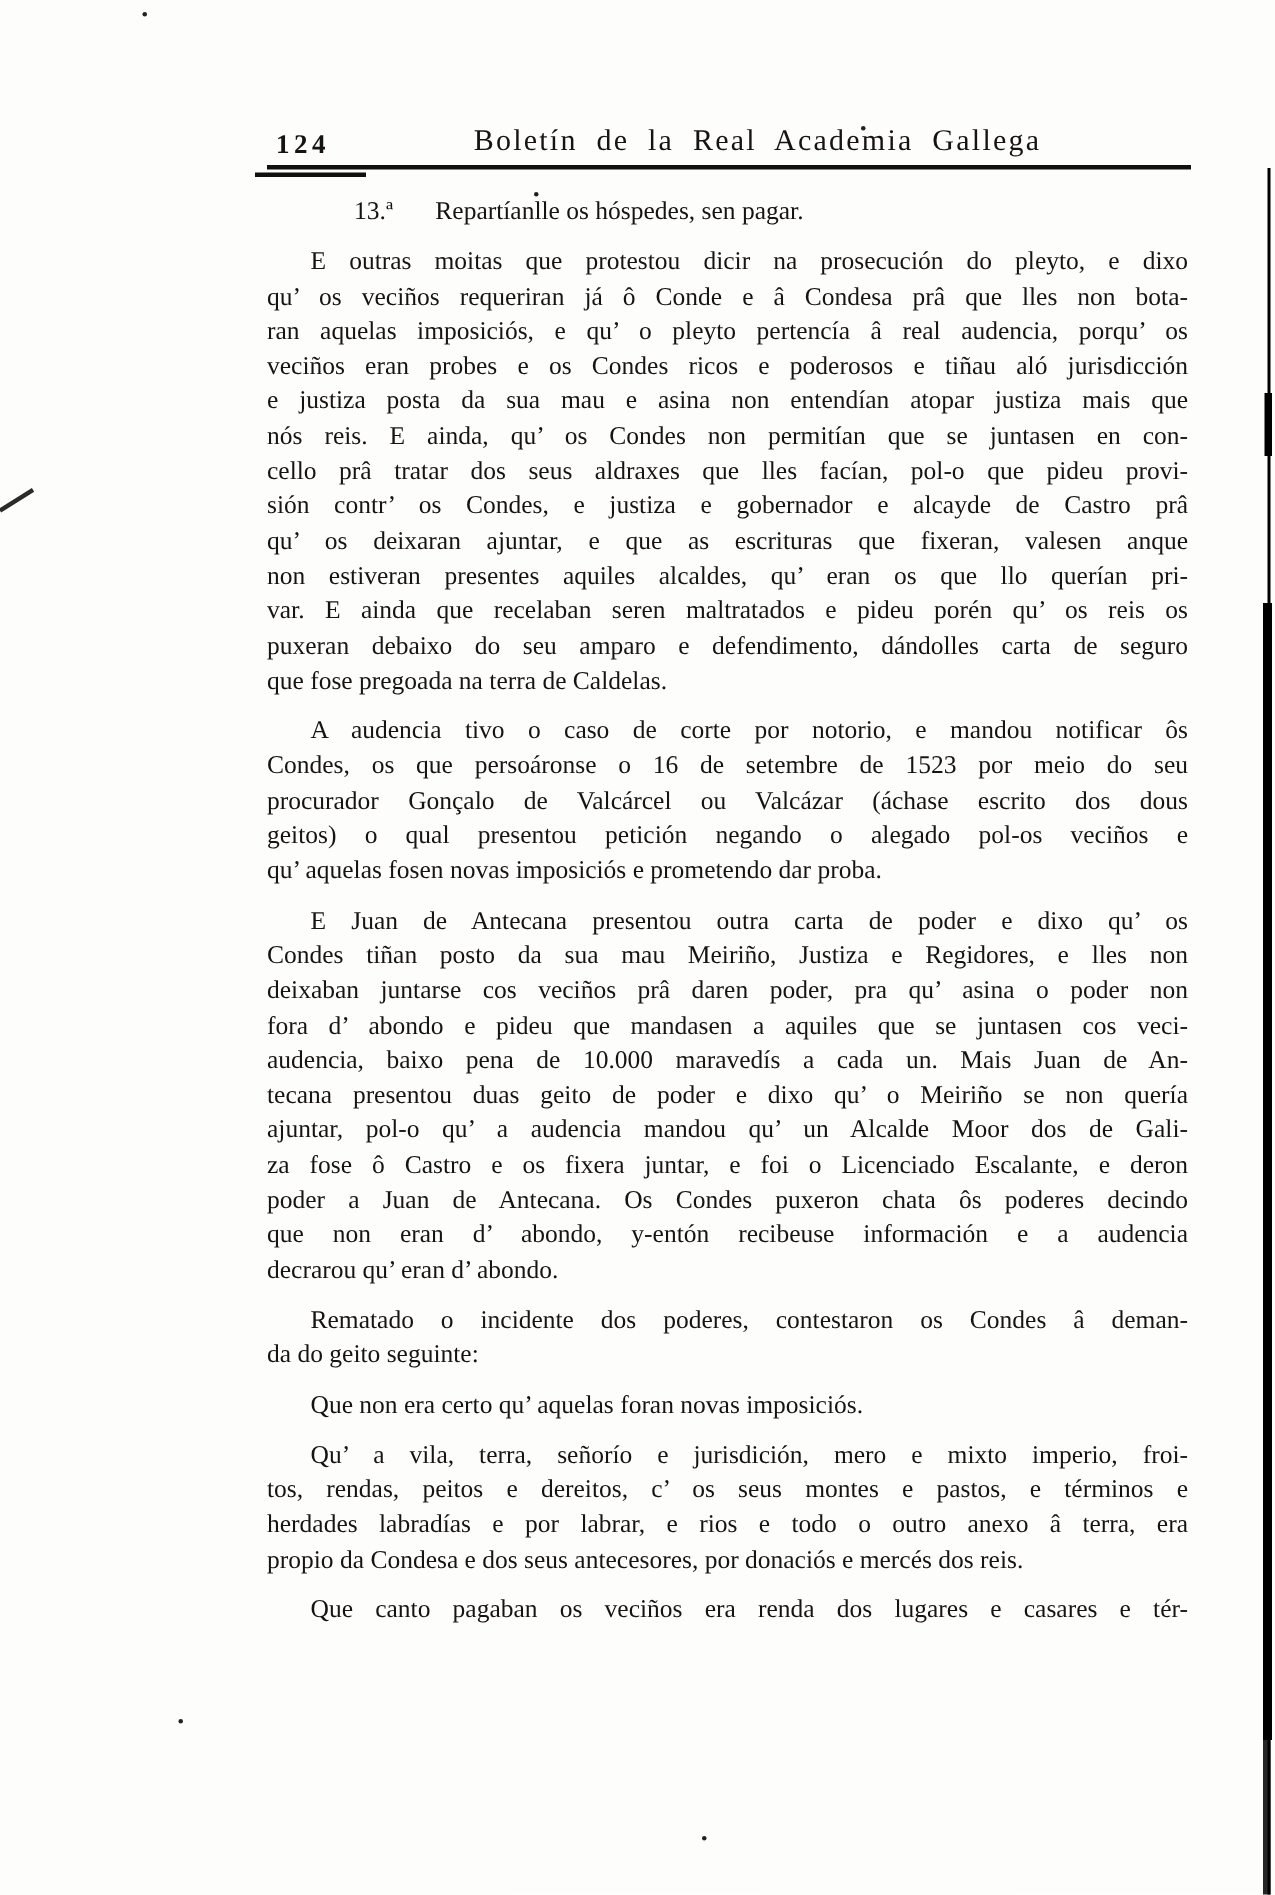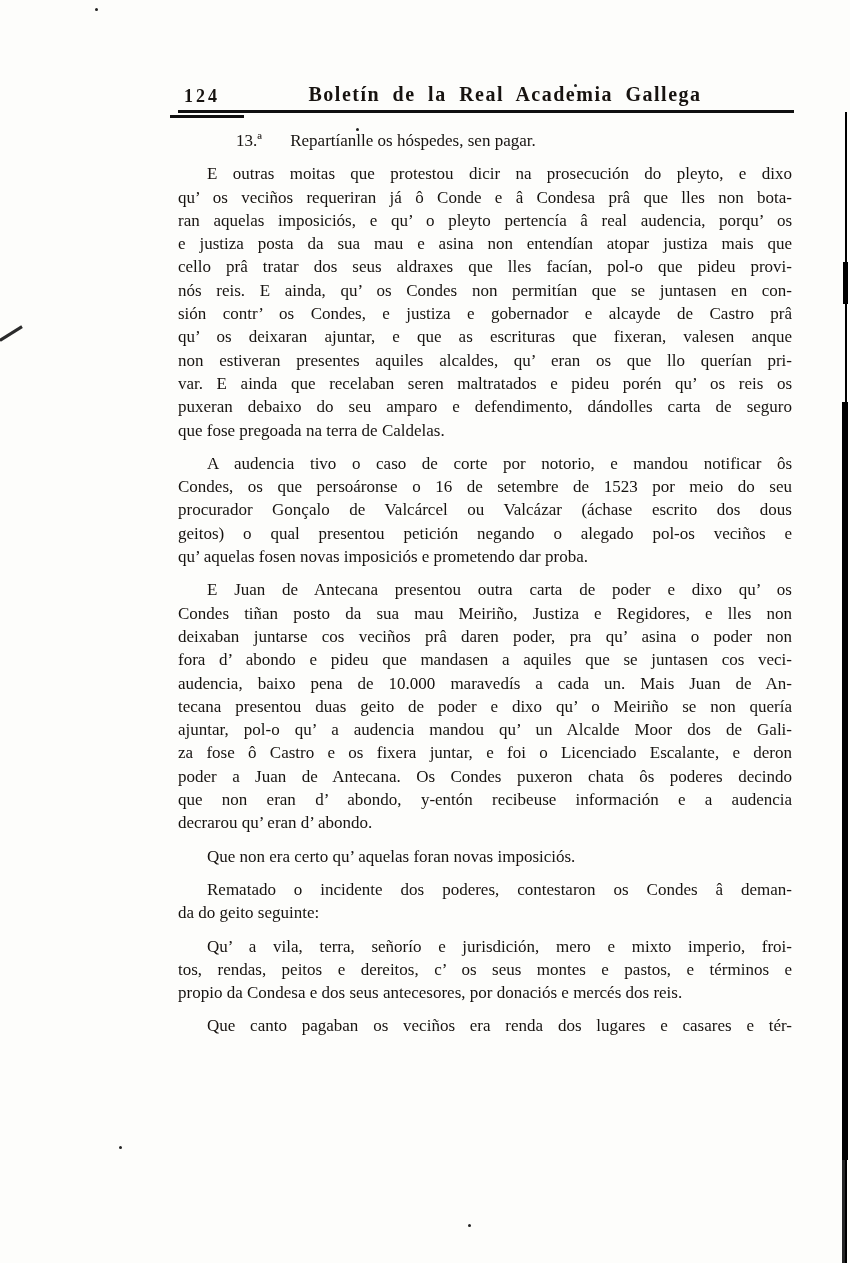--- a/index.html
+++ b/index.html
@@ -16,21 +16,21 @@
     font-family: "Liberation Serif", "DejaVu Serif", serif;
   }
   .header { position: absolute; top: 83px; left: 178px; width: 614px; height: 26px; }
   .pagenum {
     position: absolute; left: 6px; top: 3px;
     font-size: 18px; letter-spacing: 3px; font-weight: bold;
   }
   .title {
     position: absolute; left: 40px; right: 0; top: 0;
     text-align: center;
-    font-size: 20px; font-weight: bold;
+    font-size: 20px; font-weight: normal;
     letter-spacing: 1.5px; word-spacing: 6px;
   }
   .rule-main { position: absolute; top: 110px; left: 178px; width: 616px; height: 3px; background: #101010; }
   .rule-sub  { position: absolute; top: 115px; left: 170px; width: 74px; height: 3px; background: #101010; }
 
   .content {
     position: absolute; top: 129px; left: 178px; width: 614px;
     font-size: 17px; line-height: 23.3px;
     color: #171310;
   }
@@ -73,23 +73,24 @@
 
     <div class="ln heading ind">
       <span class="num">13.ª</span>
       <span>Repartíanlle os hóspedes, sen pagar.</span>
     </div>
 
     <div class="para">
       <div class="ln j ind">E outras moitas que protestou dicir na prosecución do pleyto, e dixo</div>
       <div class="ln j">qu’ os veciños requeriran já ô Conde e â Condesa prâ que lles non bota-</div>
       <div class="ln j">ran aquelas imposiciós, e qu’ o pleyto pertencía â real audencia, porqu’ os</div>
+      <div class="ln j">veciños eran probes e os Condes ricos e poderosos e tiñau aló jurisdicción</div>
       <div class="ln j">e justiza posta da sua mau e asina non entendían atopar justiza mais que</div>
+      <div class="ln j">nós reis. E ainda, qu’ os Condes non permitían que se juntasen en con-</div>
       <div class="ln j">cello prâ tratar dos seus aldraxes que lles facían, pol-o que pideu provi-</div>
-      <div class="ln j">nós reis. E ainda, qu’ os Condes non permitían que se juntasen en con-</div>
       <div class="ln j">sión contr’ os Condes, e justiza e gobernador e alcayde de Castro prâ</div>
       <div class="ln j">qu’ os deixaran ajuntar, e que as escrituras que fixeran, valesen anque</div>
       <div class="ln j">non estiveran presentes aquiles alcaldes, qu’ eran os que llo querían pri-</div>
       <div class="ln j">var. E ainda que recelaban seren maltratados e pideu porén qu’ os reis os</div>
       <div class="ln j">puxeran debaixo do seu amparo e defendimento, dándolles carta de seguro</div>
       <div class="ln">que fose pregoada na terra de Caldelas.</div>
     </div>
 
     <div class="para">
       <div class="ln j ind">A audencia tivo o caso de corte por notorio, e mandou notificar ôs</div>
@@ -107,31 +108,32 @@
       <div class="ln j">audencia, baixo pena de 10.000 maravedís a cada un. Mais Juan de An-</div>
       <div class="ln j">tecana presentou duas geito de poder e dixo qu’ o Meiriño se non quería</div>
       <div class="ln j">ajuntar, pol-o qu’ a audencia mandou qu’ un Alcalde Moor dos de Gali-</div>
       <div class="ln j">za fose ô Castro e os fixera juntar, e foi o Licenciado Escalante, e deron</div>
       <div class="ln j">poder a Juan de Antecana. Os Condes puxeron chata ôs poderes decindo</div>
       <div class="ln j">que non eran d’ abondo, y-entón recibeuse información e a audencia</div>
       <div class="ln">decrarou qu’ eran d’ abondo.</div>
     </div>
 
     <div class="para">
-      <div class="ln ind">Que non era certo qu’ aquelas foran novas imposiciós.</div>
-    </div>
-
-    <div class="para">
       <div class="ln j ind">Rematado o incidente dos poderes, contestaron os Condes â deman-</div>
       <div class="ln">da do geito seguinte:</div>
     </div>
 
     <div class="para">
+      <div class="ln ind">Que non era certo qu’ aquelas foran novas imposiciós.</div>
+    </div>
+
+    <div class="para">
       <div class="ln j ind">Qu’ a vila, terra, señorío e jurisdición, mero e mixto imperio, froi-</div>
       <div class="ln j">tos, rendas, peitos e dereitos, c’ os seus montes e pastos, e términos e</div>
+      <div class="ln j">herdades labradías e por labrar, e rios e todo o outro anexo â terra, era</div>
       <div class="ln">propio da Condesa e dos seus antecesores, por donaciós e mercés dos reis.</div>
     </div>
 
     <div class="para">
       <div class="ln j ind">Que canto pagaban os veciños era renda dos lugares e casares e tér-</div>
     </div>
 
   </div>
 
   <div class="artifact edge-thin"></div>

